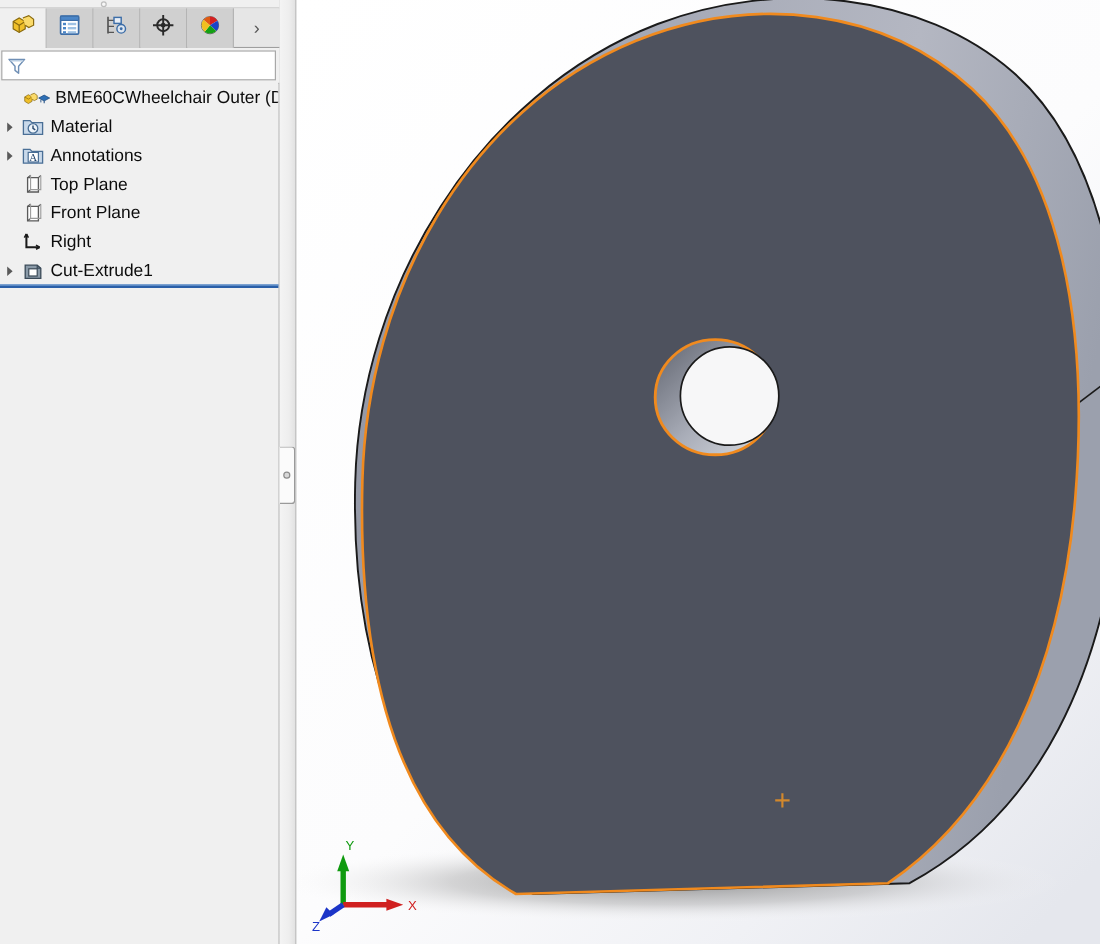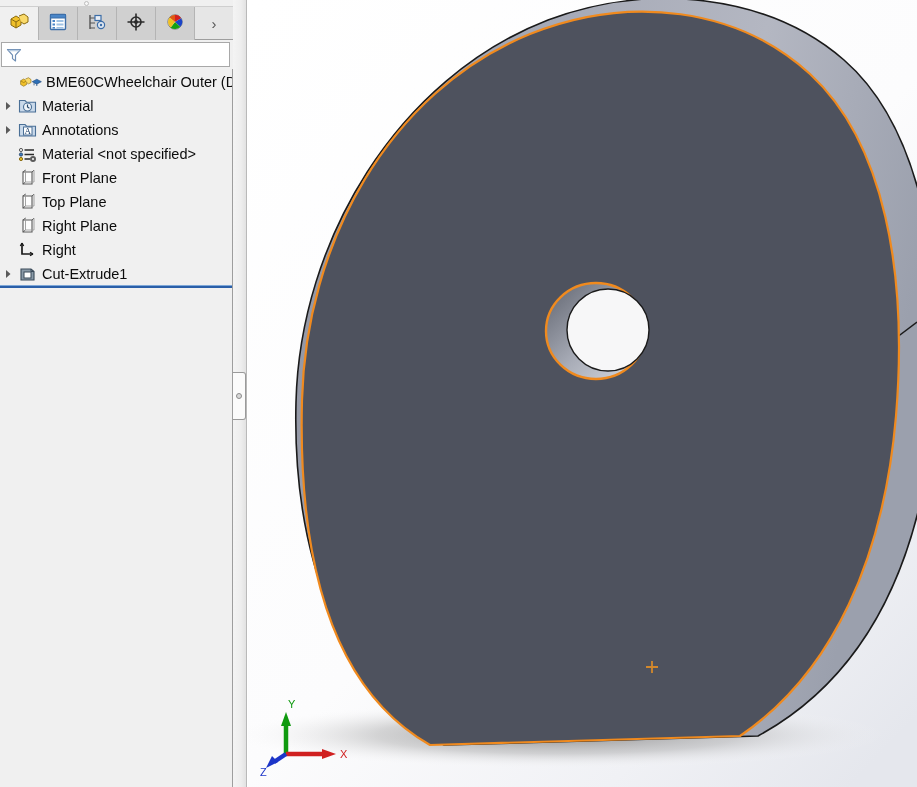--- a/index.html
+++ b/index.html
@@ -270,70 +270,45 @@
         <span class="tree-icon">
           <svg width="19" height="18" viewBox="0 0 19 18">
             <path d="M1.5 3.5 L7 3.5 L8.6 5.2 L17.5 5.2 L17.5 15 L1.5 15 Z" fill="#c9d9ea" stroke="#4a6f96" stroke-width="1.1"></path>
             <rect x="5.5" y="6" width="8.5" height="8" fill="#ffffff" stroke="#4a6f96" stroke-width="1"></rect>
             <text x="9.7" y="12.8" font-family="Liberation Serif, serif" font-size="9" fill="#1d3f68" text-anchor="middle">A</text>
           </svg>
         </span>
         <span class="tree-label">Annotations</span>
       </div>
 
-      <div class="tree-row">
-        <span class="twisty"></span>
-        <span class="tree-icon">
-          <svg width="19" height="18" viewBox="0 0 19 18">
-            <circle cx="3" cy="5" r="1.6" fill="#f0f0f0" stroke="#5a5a5a" stroke-width="1"></circle>
-            <circle cx="3" cy="9.5" r="1.6" fill="#3a7ac0" stroke="#2a4a6e" stroke-width="1"></circle>
-            <circle cx="3" cy="14" r="1.6" fill="#e8c020" stroke="#8a6b10" stroke-width="1"></circle>
-            <path d="M6.5 5 L16 5 M6.5 9.5 L16 9.5 M6.5 14 L12 14" stroke="#2a2a2a" stroke-width="1.6"></path>
-            <circle cx="15" cy="14" r="3" fill="#5a5a5a"></circle>
-            <circle cx="15" cy="14" r="1.1" fill="#f0f0f0"></circle>
-          </svg>
-        </span>
-        <span class="tree-label">Material &lt;not specified&gt;</span>
-      </div>
 
       <div class="tree-row">
         <span class="twisty"></span>
         <span class="tree-icon">
           <svg width="17" height="18" viewBox="0 0 17 18">
             <path d="M4 3 L4 15 L13 15 L13 3 Z" fill="#fdfdfd" stroke="#5a5a5a" stroke-width="1.1"></path>
             <path d="M4 3 L6.5 1 M13 3 L15 1.2 M4 15 L6.5 13" stroke="#5a5a5a" stroke-width="1"></path>
             <path d="M6.5 1 L6.5 13 L15 13 L15 1.2" fill="none" stroke="#9a9a9a" stroke-width="0.9"></path>
           </svg>
         </span>
-        <span class="tree-label">Front Plane</span>
+        <span class="tree-label">Top Plane</span>
       </div>
 
       <div class="tree-row">
         <span class="twisty"></span>
         <span class="tree-icon">
           <svg width="17" height="18" viewBox="0 0 17 18">
             <path d="M4 3 L4 15 L13 15 L13 3 Z" fill="#fdfdfd" stroke="#5a5a5a" stroke-width="1.1"></path>
             <path d="M4 3 L6.5 1 M13 3 L15 1.2 M4 15 L6.5 13" stroke="#5a5a5a" stroke-width="1"></path>
             <path d="M6.5 1 L6.5 13 L15 13 L15 1.2" fill="none" stroke="#9a9a9a" stroke-width="0.9"></path>
           </svg>
         </span>
-        <span class="tree-label">Top Plane</span>
-      </div>
-
-      <div class="tree-row">
-        <span class="twisty"></span>
-        <span class="tree-icon">
-          <svg width="17" height="18" viewBox="0 0 17 18">
-            <path d="M4 3 L4 15 L13 15 L13 3 Z" fill="#fdfdfd" stroke="#5a5a5a" stroke-width="1.1"></path>
-            <path d="M4 3 L6.5 1 M13 3 L15 1.2 M4 15 L6.5 13" stroke="#5a5a5a" stroke-width="1"></path>
-            <path d="M6.5 1 L6.5 13 L15 13 L15 1.2" fill="none" stroke="#9a9a9a" stroke-width="0.9"></path>
-          </svg>
-        </span>
-        <span class="tree-label">Right Plane</span>
-      </div>
+        <span class="tree-label">Front Plane</span>
+      </div>
+
 
       <div class="tree-row">
         <span class="twisty"></span>
         <span class="tree-icon">
           <svg width="18" height="18" viewBox="0 0 18 18">
             <path d="M4 2 L4 13 L15 13" fill="none" stroke="#1a1a1a" stroke-width="1.7"></path>
             <path d="M4 2 L2.3 5 M4 2 L5.7 5" stroke="#1a1a1a" stroke-width="1.3"></path>
             <path d="M15 13 L12 11.3 M15 13 L12 14.7" stroke="#1a1a1a" stroke-width="1.3"></path>
           </svg>
         </span>

